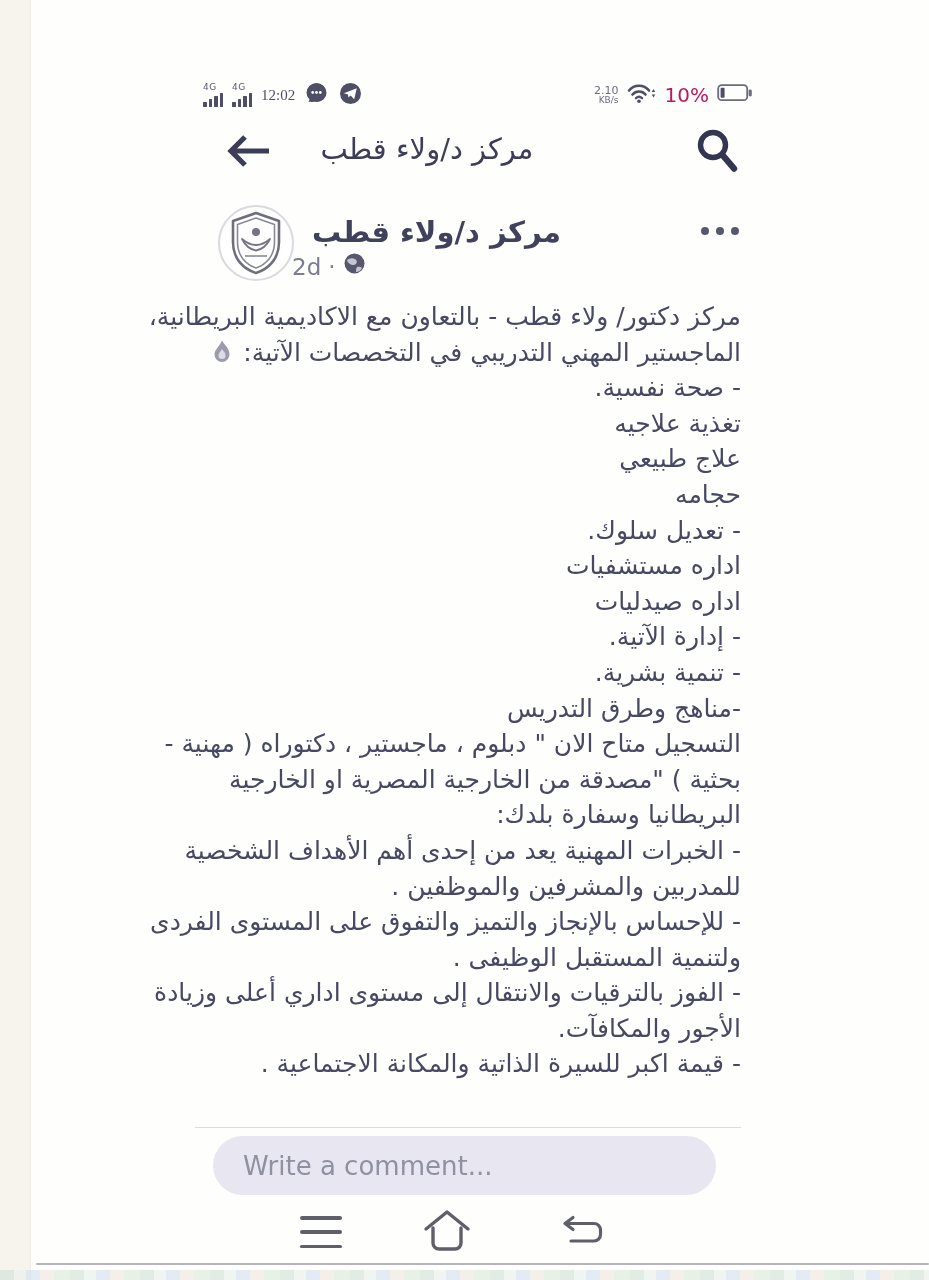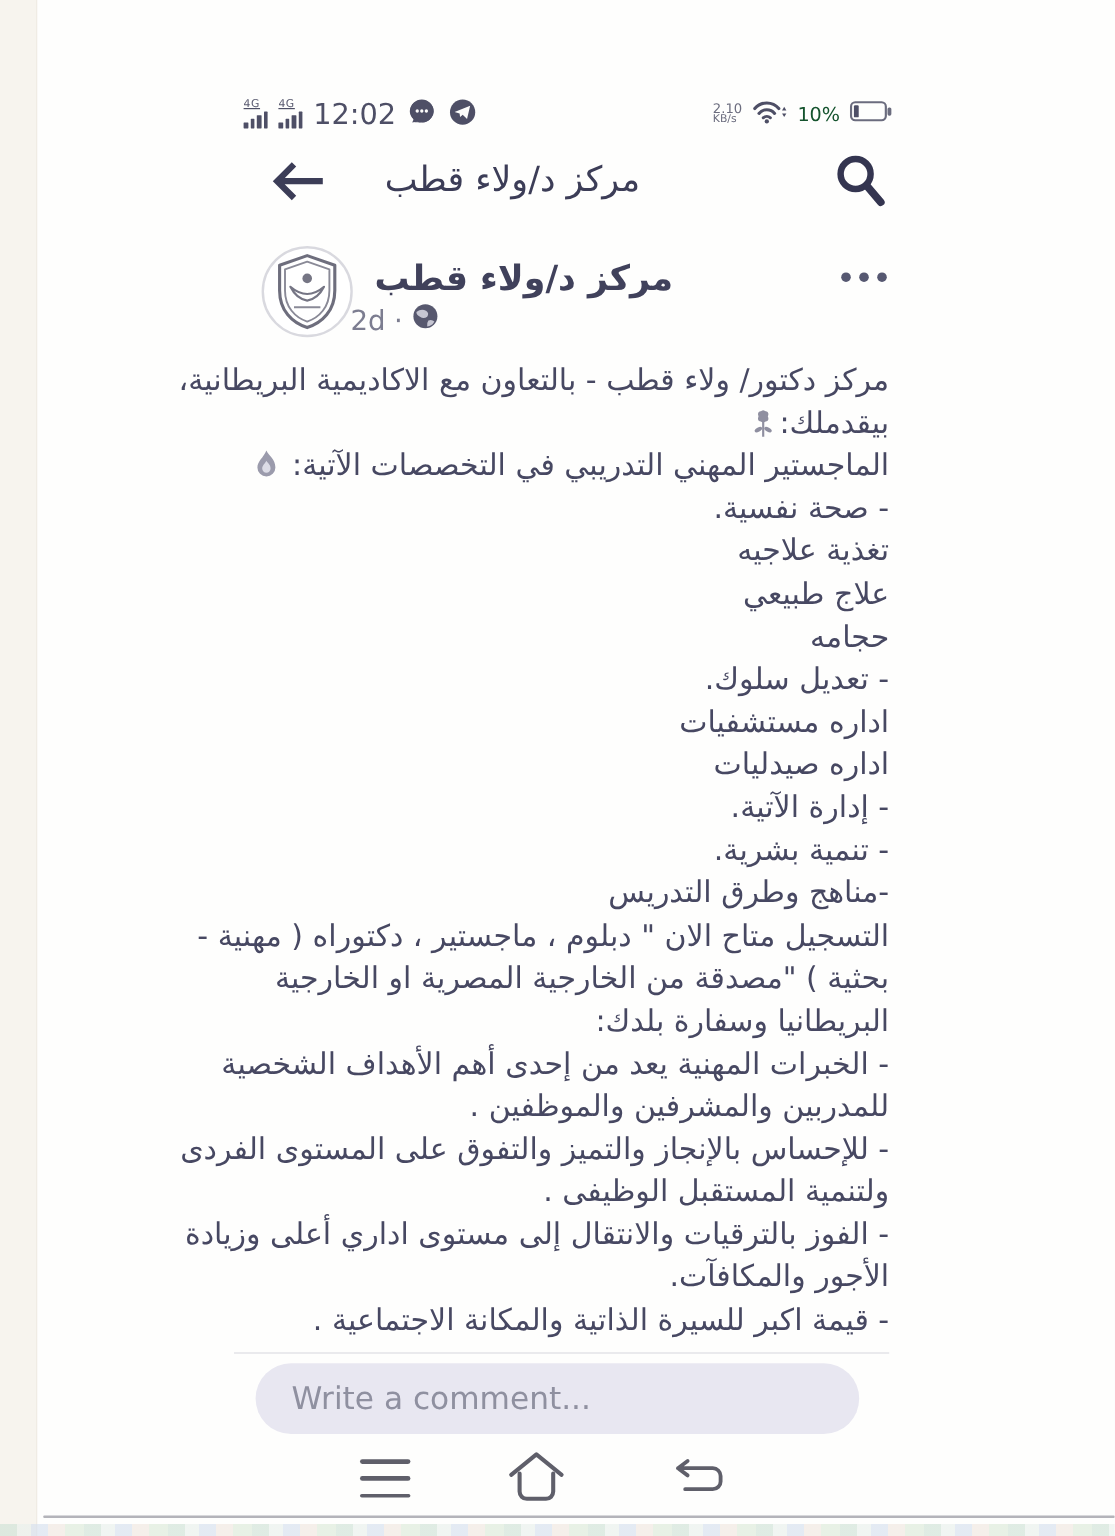--- a/index.html
+++ b/index.html
@@ -8,31 +8,31 @@
     font-family:"DejaVu Sans",sans-serif;color:#474862;
     position:relative;
   }
   .scan{position:absolute;inset:0;background:#fefefd;}
   .left-seam{position:absolute;left:0;top:0;width:30px;height:1280px;background:#f7f4ee;border-right:1px solid #f0ece4;}
 
   
   .statusbar{position:absolute;top:78px;left:0;width:929px;height:34px;color:#4e4f66;}
   .sb-left{position:absolute;left:203px;top:0;display:flex;align-items:center;gap:9px;height:34px;}
   .sb-right{position:absolute;left:594px;top:0;display:flex;align-items:center;gap:8px;height:34px;}
-  .signal{display:inline-flex;flex-direction:column;align-items:flex-start;line-height:1;text-decoration:underline;}
+  .signal{display:inline-flex;flex-direction:column;align-items:flex-start;line-height:1;}
   .signal .net{font-size:9px;letter-spacing:.5px;color:#5a5b70;margin-bottom:1px;}
   .bars{display:inline-flex;align-items:flex-end;gap:2px;}
   .bars i{display:block;width:3.5px;background:#4e4f66;border-radius:.5px;}
   .bars i:nth-child(1){height:5px}.bars i:nth-child(2){height:8px}
   .bars i:nth-child(3){height:11px}.bars i:nth-child(4){height:14px}
-  .sb-time{font-size:24px;color:#4e4f66;}
-  .speed{display:inline-flex;flex-direction:column;align-items:flex-start;line-height:1;color:#6b6c7e;}
+  .sb-time{font-size:15px;color:#4e4f66;font-family:Liberation Serif, serif;}
+  .speed{display:inline-flex;flex-direction:column;align-items:flex-end;line-height:1;color:#6b6c7e;}
   .speed span:first-child{font-size:11px}
   .speed span:last-child{font-size:9px}
-  .pct{font-size:16px;color:#14532d;}
+  .pct{font-size:20px;color:#be185d;}
 
   
   .appheader{position:absolute;top:120px;left:0;width:929px;height:70px;}
   .back-btn{position:absolute;left:222px;top:8px;width:52px;height:48px;background:none;border:none;cursor:pointer;padding:0;}
   .hdr-title{position:absolute;left:277px;top:12px;width:300px;text-align:center;font-size:29px;color:#3c3d57;direction:rtl;}
   .search-btn{position:absolute;left:692px;top:6px;width:50px;height:52px;background:none;border:none;cursor:pointer;padding:0;}
 
   
   .avatar{position:absolute;left:218px;top:205px;width:76px;height:76px;border-radius:50%;
     border:2px solid #d9d9df;box-sizing:border-box;background:#fff;display:flex;align-items:center;justify-content:center;cursor:pointer;}
@@ -178,32 +178,20 @@
   <button class="dots-btn" aria-label="post options">
     <i></i>
       <i></i>
       <i></i>
   </button>
 
   <div class="post-body">
 
       <div class="post-line"><span class="line-text">مركز دكتور/ ولاء قطب - بالتعاون مع الاكاديمية البريطانية،</span></div>
 
-      <div class="post-line"><span class="line-text">بيقدملك:</span><span class="inline-emoji">
-  <svg width="24" height="26" viewBox="0 0 24 26" xmlns="http://www.w3.org/2000/svg">
-    <g fill="#8f8fa0">
-      <ellipse cx="12" cy="8" rx="3.2" ry="5.2"></ellipse>
-      <ellipse cx="12" cy="8" rx="3.2" ry="5.2" transform="rotate(45 12 8)"></ellipse>
-      <ellipse cx="12" cy="8" rx="3.2" ry="5.2" transform="rotate(-45 12 8)"></ellipse>
-      <ellipse cx="8" cy="19" rx="3.4" ry="1.7" transform="rotate(-28 8 19)"></ellipse>
-      <ellipse cx="16" cy="19" rx="3.4" ry="1.7" transform="rotate(28 16 19)"></ellipse>
-    </g>
-    <path d="M12 12 V25" stroke="#8f8fa0" stroke-width="1.8" fill="none"></path>
-  </svg>
-</span></div>
 
       <div class="post-line"><span class="line-text"> الماجستير المهني التدريبي في التخصصات الآتية: </span><span class="inline-emoji">
   <svg width="22" height="26" viewBox="0 0 22 26" xmlns="http://www.w3.org/2000/svg">
     <path d="M11 1.5 C13 6 18.5 8.5 18.5 15.5 A7.5 7.5 0 0 1 3.5 15.5 C3.5 10.5 8.5 7.5 11 1.5 Z" fill="#9b9bac"></path>
     <path d="M11 10 C12.2 12.2 14.5 13.2 14.5 16.5 A3.5 3.5 0 0 1 7.5 16.5 C7.5 13.8 9.8 12.5 11 10 Z" fill="#dcdce6"></path>
   </svg>
 </span></div>
 
       <div class="post-line"><span class="line-text">- صحة نفسية.</span></div>
 

